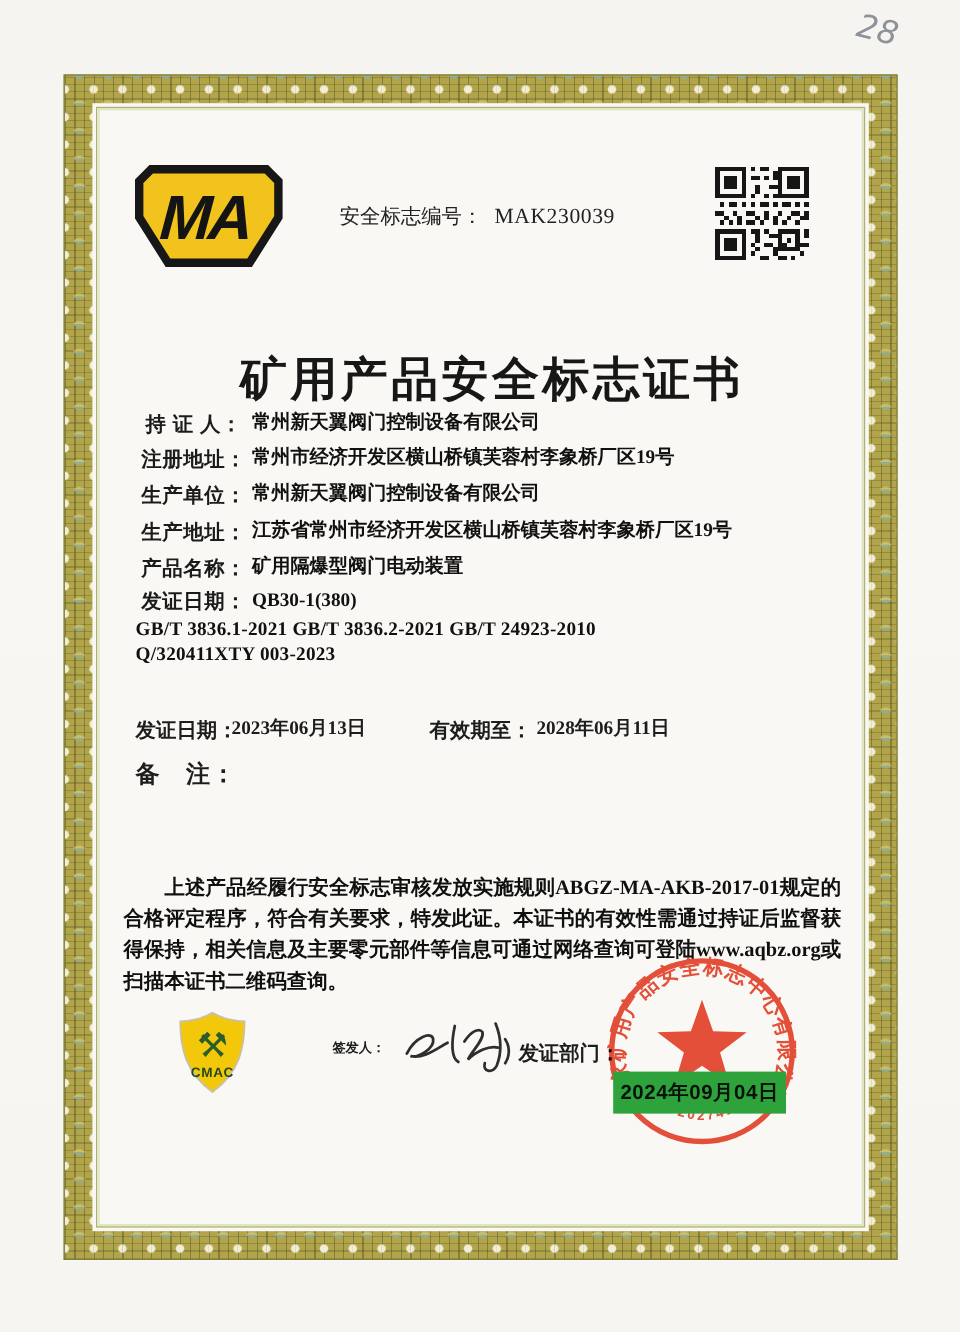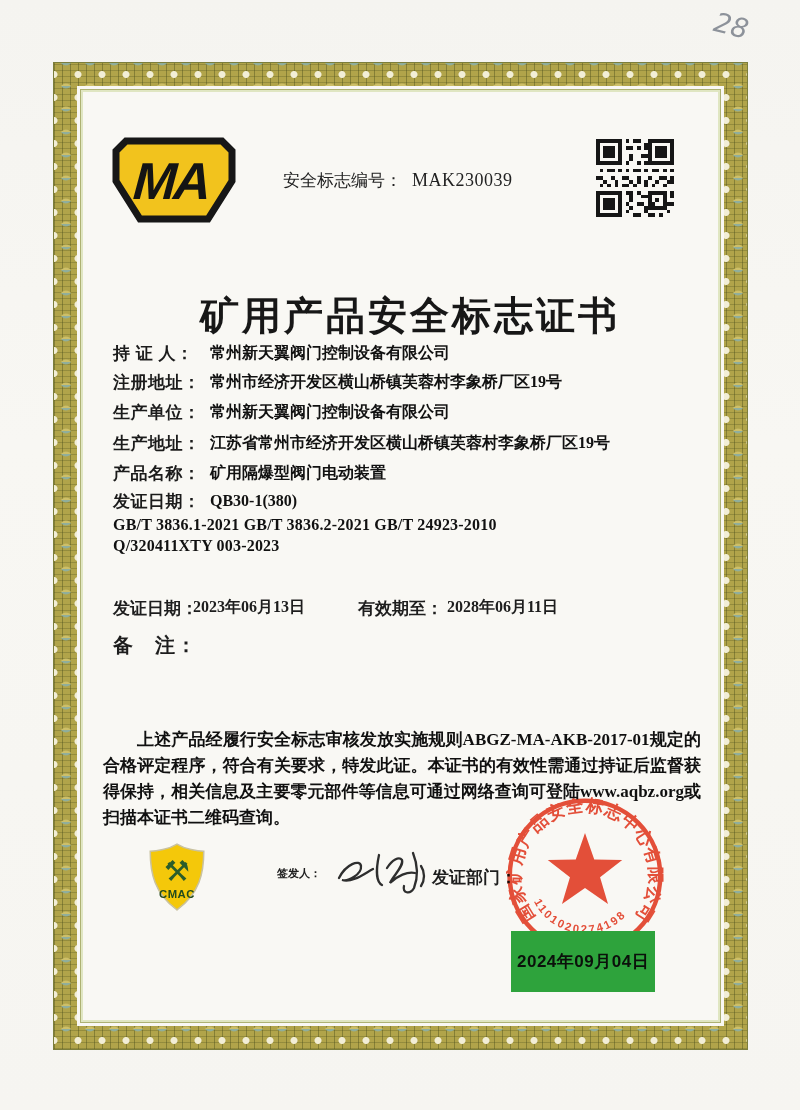--- a/index.html
+++ b/index.html
@@ -33,21 +33,21 @@
   .certline{position:absolute; left:283px; top:169px; font-family:"Liberation Serif",serif; font-size:17px; color:#222;}
   .certline .certno{font-size:18px; margin-left:10px; letter-spacing:.5px;}
   .qr{position:absolute; left:595px; top:139px; width:80px; height:78px;}
   .doc-title{
     position:absolute; left:100px; top:249px; width:620px; text-align:center;
     font-family:"Liberation Serif",serif; font-weight:900; font-size:39px;
     letter-spacing:3px; color:#171717;margin-top:40px;
   }
   
   .row{position:absolute; left:113px; width:560px; display:flex; align-items:flex-start;}
-  .lbl{flex:none; width:97px; font-size:17px; font-weight:700; color:#1b1b1b; letter-spacing:.5px;}
+  .lbl{flex:none; width:97px; font-size:17px; font-weight:700; color:#1b1b1b; letter-spacing:.5px;text-align:center;}
   .val{font-family:"Liberation Serif",serif; font-size:16px; font-weight:700; color:#111; line-height:21px;}
   .row.tech .lbl{width:187px; align-self:center;}
   .row.tech .val{width:392px; line-height:21px; letter-spacing:.2px;}
   .daterow{position:absolute; left:113px; top:597px; width:580px; height:24px;}
   .daterow span{position:absolute; white-space:nowrap;}
   .d1l{left:0;}  .d1v{left:80px;} .d2l{left:245px;} .d2v{left:334px;}
   .daterow .lbl2{font-size:17px; font-weight:700;}
   .daterow .valx{font-family:"Liberation Serif",serif; font-size:16px; font-weight:700;}
   .remark{position:absolute; left:113px; top:632px; font-size:20px; font-weight:700; letter-spacing:1px;}
   
@@ -56,23 +56,23 @@
     font-family:"Liberation Serif",serif; font-size:17px; font-weight:700;
     line-height:26px; text-indent:2em; text-align:justify; color:#101010;
   }
   
   .cmac{position:absolute; left:146px; top:842px; width:62px; height:70px;}
   .signer-label{position:absolute; left:277px; top:866px; font-size:11px; font-weight:700;}
   .signature{position:absolute; left:333px; top:842px; width:104px; height:62px;}
   .dept-label{position:absolute; left:432px; top:866px; font-size:17px; font-weight:700;}
   .stamp{position:absolute; left:506px; top:797px; width:158px; height:158px; mix-blend-mode:multiply; opacity:.93;}
   .stamp-date{
-    position:absolute; left:511px; top:893px; padding:20px 6px;
+    position:absolute; left:511px; top:893px; padding:7px 6px;
     background:#2ea33c; color:#0b110b; font-size:17px; font-weight:800;
-    letter-spacing:.5px; line-height:21px; white-space:nowrap;margin-top:38px;
+    letter-spacing:.5px; line-height:21px; white-space:nowrap;
   }
 </style>
 </head>
 <body>
 
 <div class="page">
 
   <div class="handwritten-note">28</div>
 
   <div class="frame">

